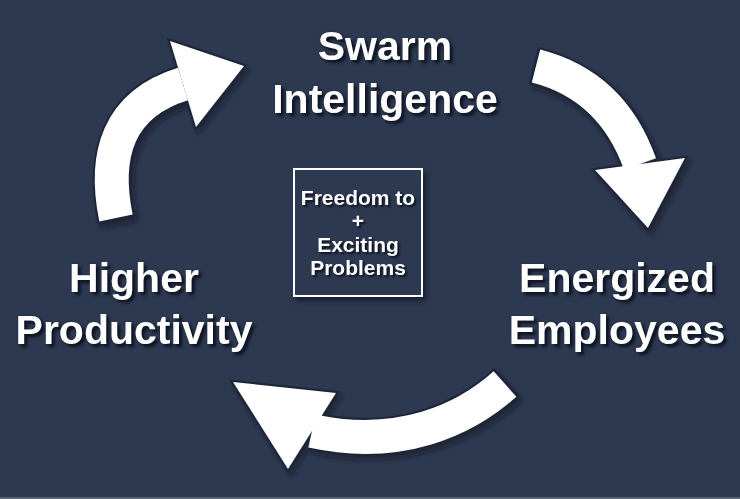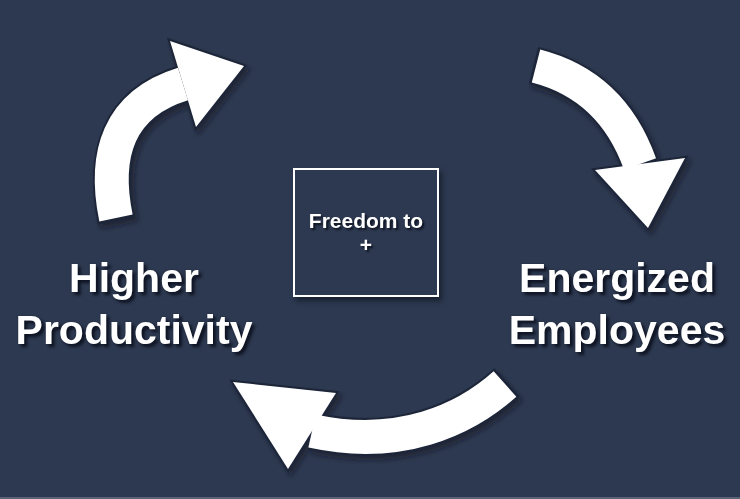--- a/index.html
+++ b/index.html
@@ -12,21 +12,21 @@
   .label{
     position:absolute;color:#ffffff;font-weight:700;text-align:center;
     font-size:41px;line-height:52px;letter-spacing:0;
     text-shadow:3px 3px 3px rgba(9,14,28,0.85), 0 0 2px rgba(9,14,28,0.35);
     white-space:nowrap;
   }
   .label-top{left:235px;top:20px;width:300px;line-height:53px;}
   .label-left{left:-6px;top:252px;width:280px;}
   .label-right{left:477px;top:252px;width:280px;}
   .center-box{
-    position:absolute;left:293px;top:168px;width:146px;height:129px;
+    position:absolute;left:293px;top:168px;width:130px;height:129px;
     box-sizing:border-box;border:2px solid #ffffff;
     display:flex;flex-direction:column;justify-content:center;align-items:center;
     color:#ffffff;font-weight:700;font-size:21px;line-height:23.5px;text-align:center;
     text-shadow:2px 2px 2px rgba(9,14,28,0.85);
     box-shadow:3px 4px 5px rgba(8,12,24,0.55);
     background:transparent;
   }
   .bottom-edge{position:absolute;left:0;bottom:0;width:740px;height:2px;background:#5a6478;}
 </style>
 </head>
@@ -56,30 +56,36 @@
     </g>
 
     <g filter="url(#arrowShadow)">
       <path d="M 507 382.5 C 465 420 400 450 312 431" fill="none" stroke="#1c2539" stroke-width="38"></path>
       <polygon points="233,382 336,393 288,469" fill="#1c2539" stroke="#1c2539" stroke-width="4" stroke-linejoin="miter"></polygon>
       <path d="M 505 384 C 465 420 400 450 312 431" fill="none" stroke="#ffffff" stroke-width="34"></path>
       <polygon points="233,382 336,393 288,469" fill="#ffffff"></polygon>
     </g>
   </svg>
 
+  <div class="label label-top">
+    <div>Swarm</div>
+    <div>Intelligence</div>
+  </div>
 
   <div class="label label-right">
     <div>Energized</div>
     <div>Employees</div>
   </div>
 
   <div class="label label-left">
     <div>Higher</div>
     <div>Productivity</div>
   </div>
 
   <div class="center-box">
     <div>Freedom to</div>
     <div>+</div>
+    <div>Exciting</div>
+    <div>Problems</div>
   </div>
 
   <div class="bottom-edge"></div>
 </div>
 
 </body></html>

